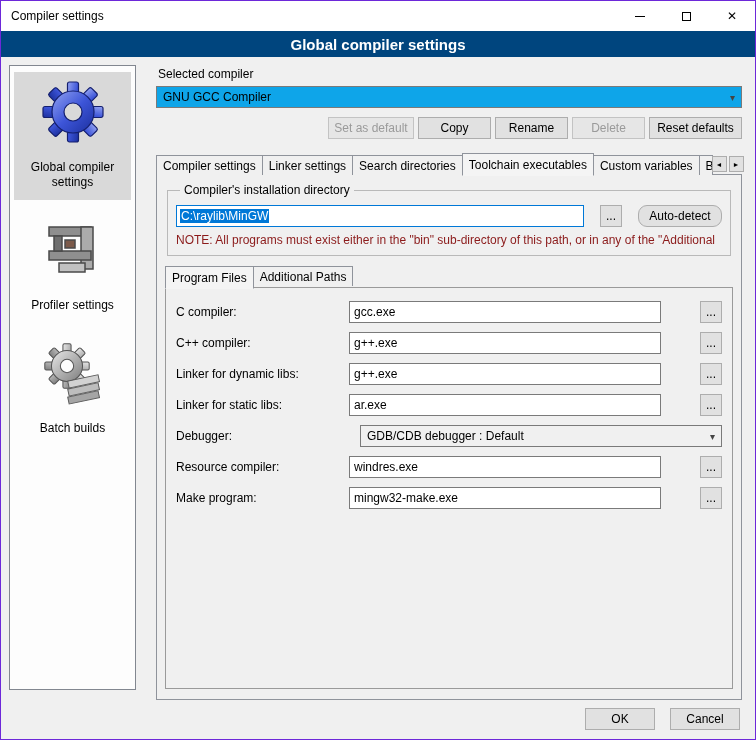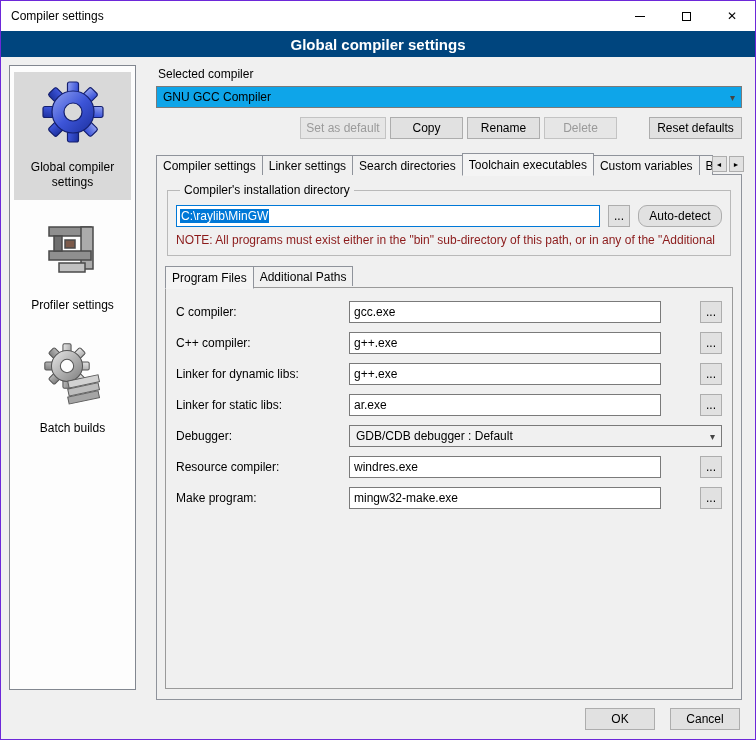--- a/index.html
+++ b/index.html
@@ -42,59 +42,59 @@
   .combo { height:22px; border:1px solid #7a7a7a; background:#0ea5e9;
            display:flex; align-items:center; padding:0 6px; cursor:default; }
   .combo .arrow { margin-left:auto; font-size:10px; color:#444; }
   .combo.gray { background:#f0f0f0; }
 
   .btn { background:#e1e1e1; border:1px solid #adadad; font-family:inherit; font-size:12px;
          height:22px; cursor:default; color:#000; }
   .btn:disabled { color:#9a9a9a; background:#e6e6e6; border-color:#c3c3c3; }
 
   .btnrow { display:flex; justify-content:flex-end; gap:4px; margin-top:9px; }
-  .btnrow .w86 { width:86px; } .btnrow .w73 { width:73px; } .btnrow .w93 { width:93px; margin-left:28px; }
+  .btnrow .w86 { width:86px; } .btnrow .w73 { width:73px; } .btnrow .w93 { width:93px; }
 
   
   .tabstrip { display:flex; align-items:flex-end; height:23px; margin-top:13px; position:relative; z-index:3; }
   .tab { height:20px; padding:0 6px; background:#f0f0f0; border:1px solid #8f939b; border-bottom:none;
          margin-right:-1px; display:flex; align-items:center; white-space:nowrap; cursor:default; }
   .tab.active { height:23px; background:#f4f4f4; margin-bottom:-1px; border-bottom:1px solid #f4f4f4; z-index:5; }
   .tab.clipped { max-width:36px; overflow:hidden; }
   .tab-scrolls { margin-left:auto; display:flex; gap:2px; padding-bottom:3px; }
   .tsbtn { width:15px; height:16px; font-size:7px; padding:0;
            display:flex; align-items:center; justify-content:center; }
 
   .tabpanel { border:1px solid #8f939b; background:#f0f0f0; margin-top:-1px; height:526px;
               padding:8px; position:relative; z-index:1; }
 
   
   fieldset.groupbox { border:1px solid #b9b9b9; padding:6px 8px 8px; margin:0 2px; }
   fieldset.groupbox legend { padding:0 4px; margin-left:4px; font-size:12px; }
 
-  .dir-row { display:flex; gap:8px; align-items:center; margin-top:2px; }
+  .dir-row { display:flex; gap:16px; align-items:center; margin-top:2px; }
   .dir-input { flex:1; height:22px; border:1px solid #0078d7; background:#fff;
                display:flex; align-items:center; padding:0 3px; overflow:hidden; white-space:nowrap; }
   .dir-input .seltext { background:#0078d7; color:#fff; padding:0 1px; }
   .dots { width:22px; }
   .autodetect { width:84px;border-radius:9px; }
   .note { color:#8b1a1a; margin-top:6px; white-space:nowrap; overflow:hidden; }
 
   
   .subtabstrip { display:flex; align-items:flex-start; height:22px; margin-top:10px; position:relative; z-index:3; }
   .subpanel { border:1px solid #9a9a9a; background:#f0f0f0; margin-top:-1px; height:402px;
               padding:13px 10px 0 10px; position:relative; z-index:1; }
 
   
   .frow { display:flex; align-items:center; height:22px; margin-bottom:9px;gap:36px; }
   .flabel { width:137px; flex:none; }
   .finput { flex:1; height:22px; border:1px solid #7a7a7a; background:#fff;
             padding:0 4px; font-family:inherit; font-size:12px; }
   .frow .dots { margin-left:3px; height:22px; }
-  .frow .combo { flex:1; }
+  .frow .combo { flex:1;margin-left:11px; }
 
   
   .footer { position:absolute; right:15px; bottom:9px; display:flex; gap:15px; }
   .footer .btn { width:70px; }
 </style>
 </head>
 <body>
 
 <div class="window">
 

